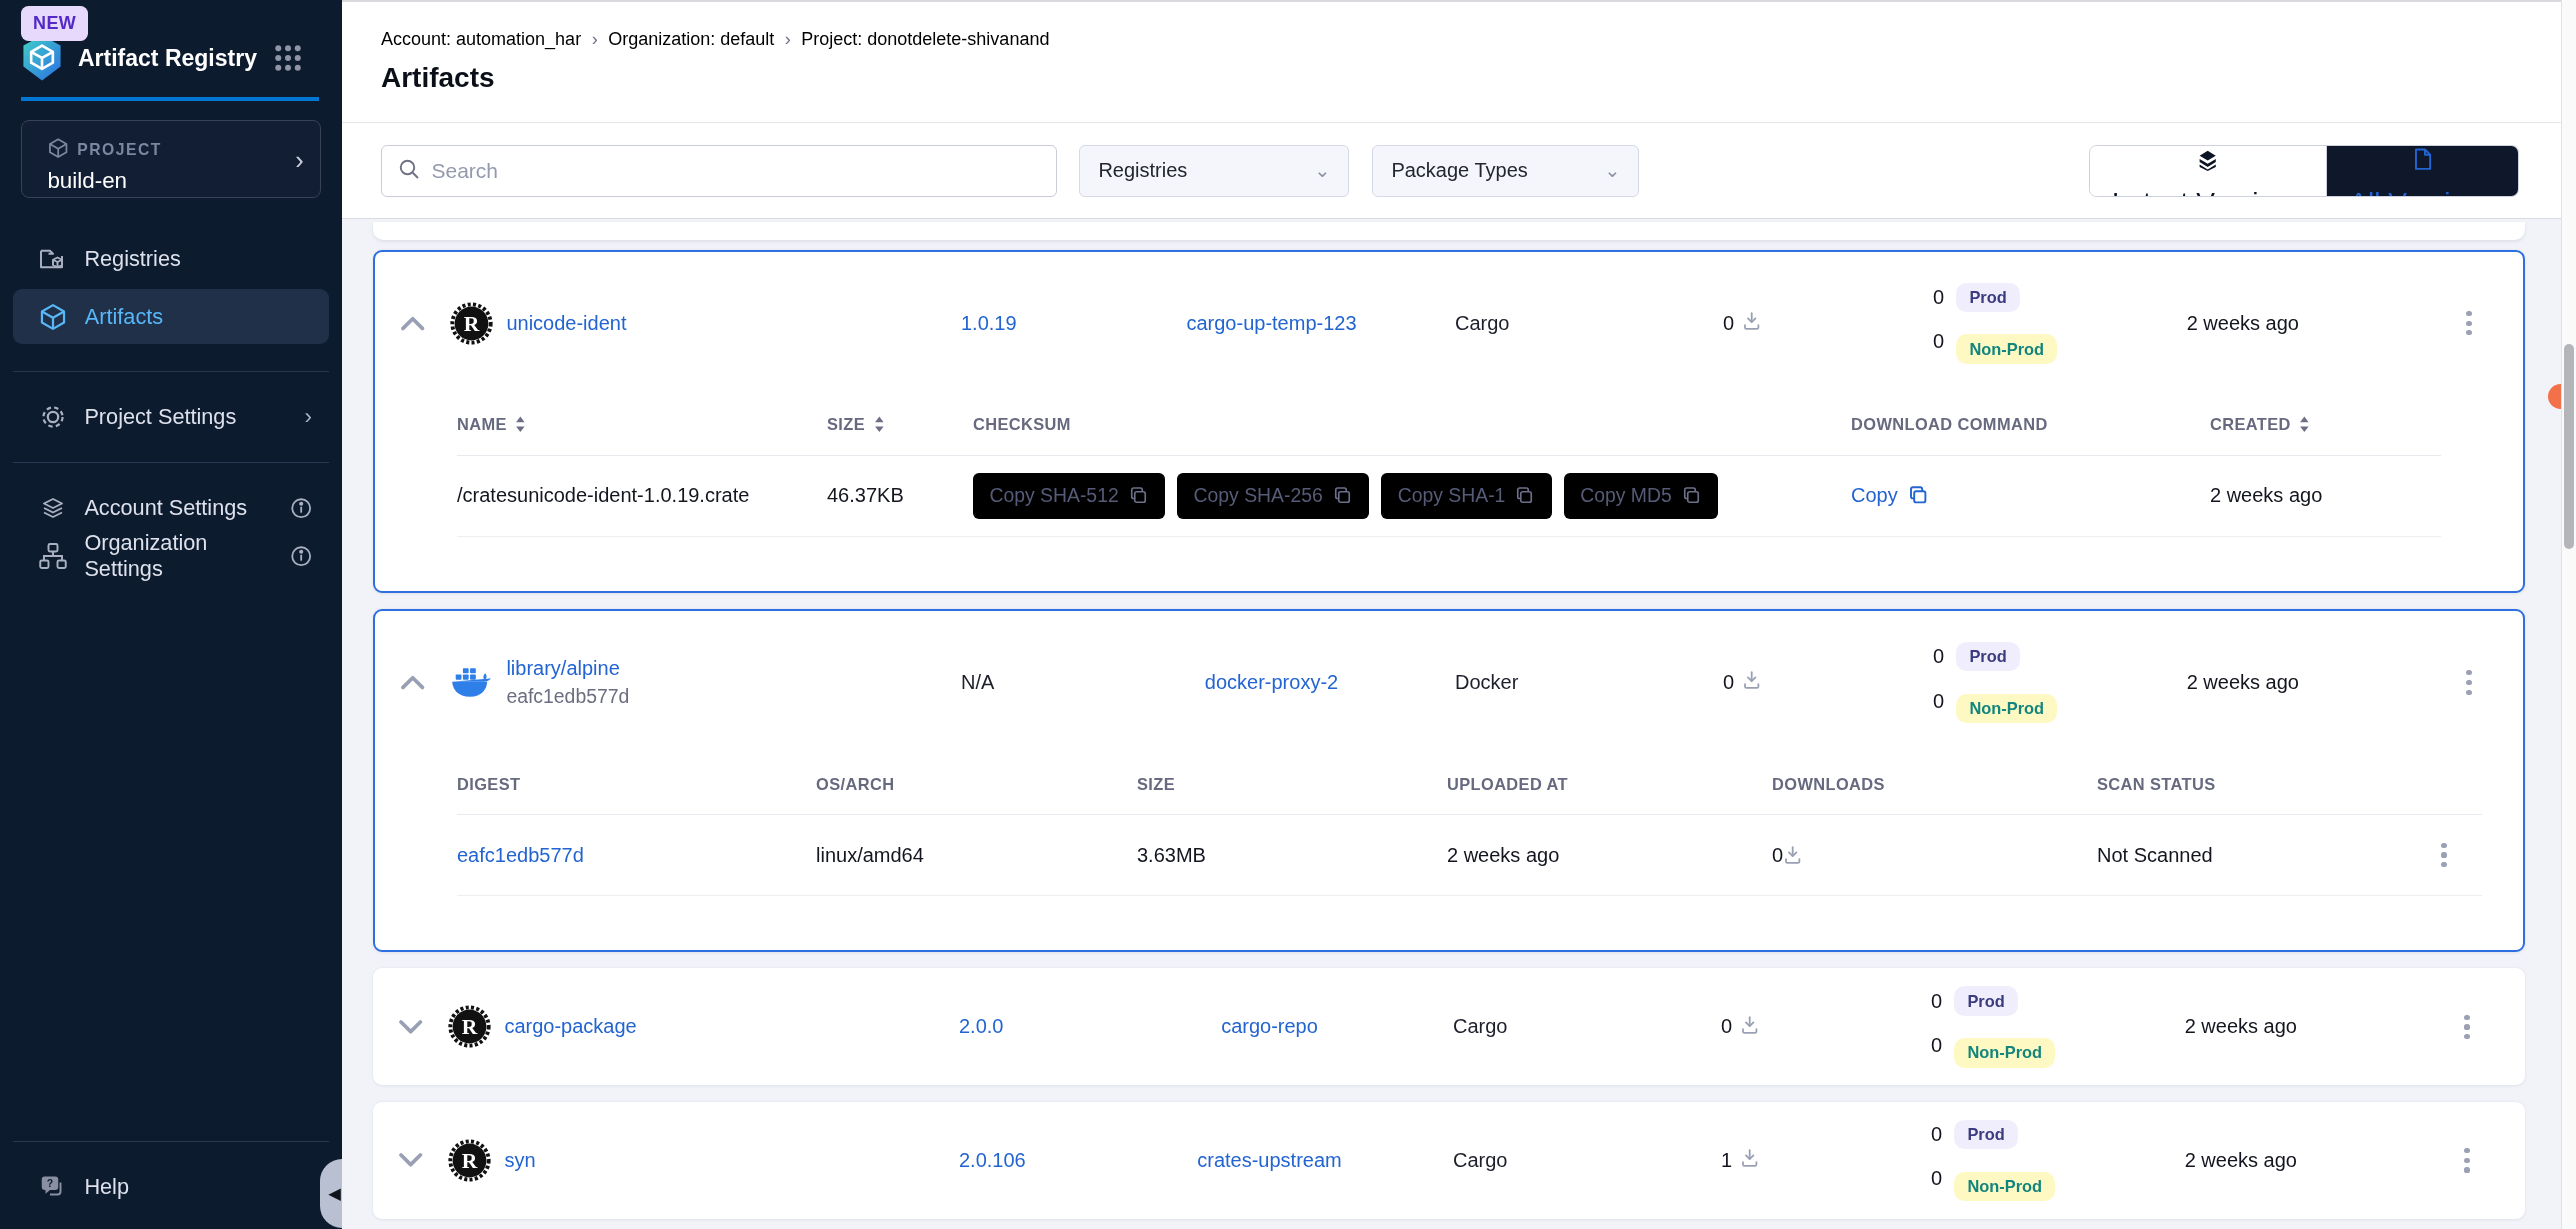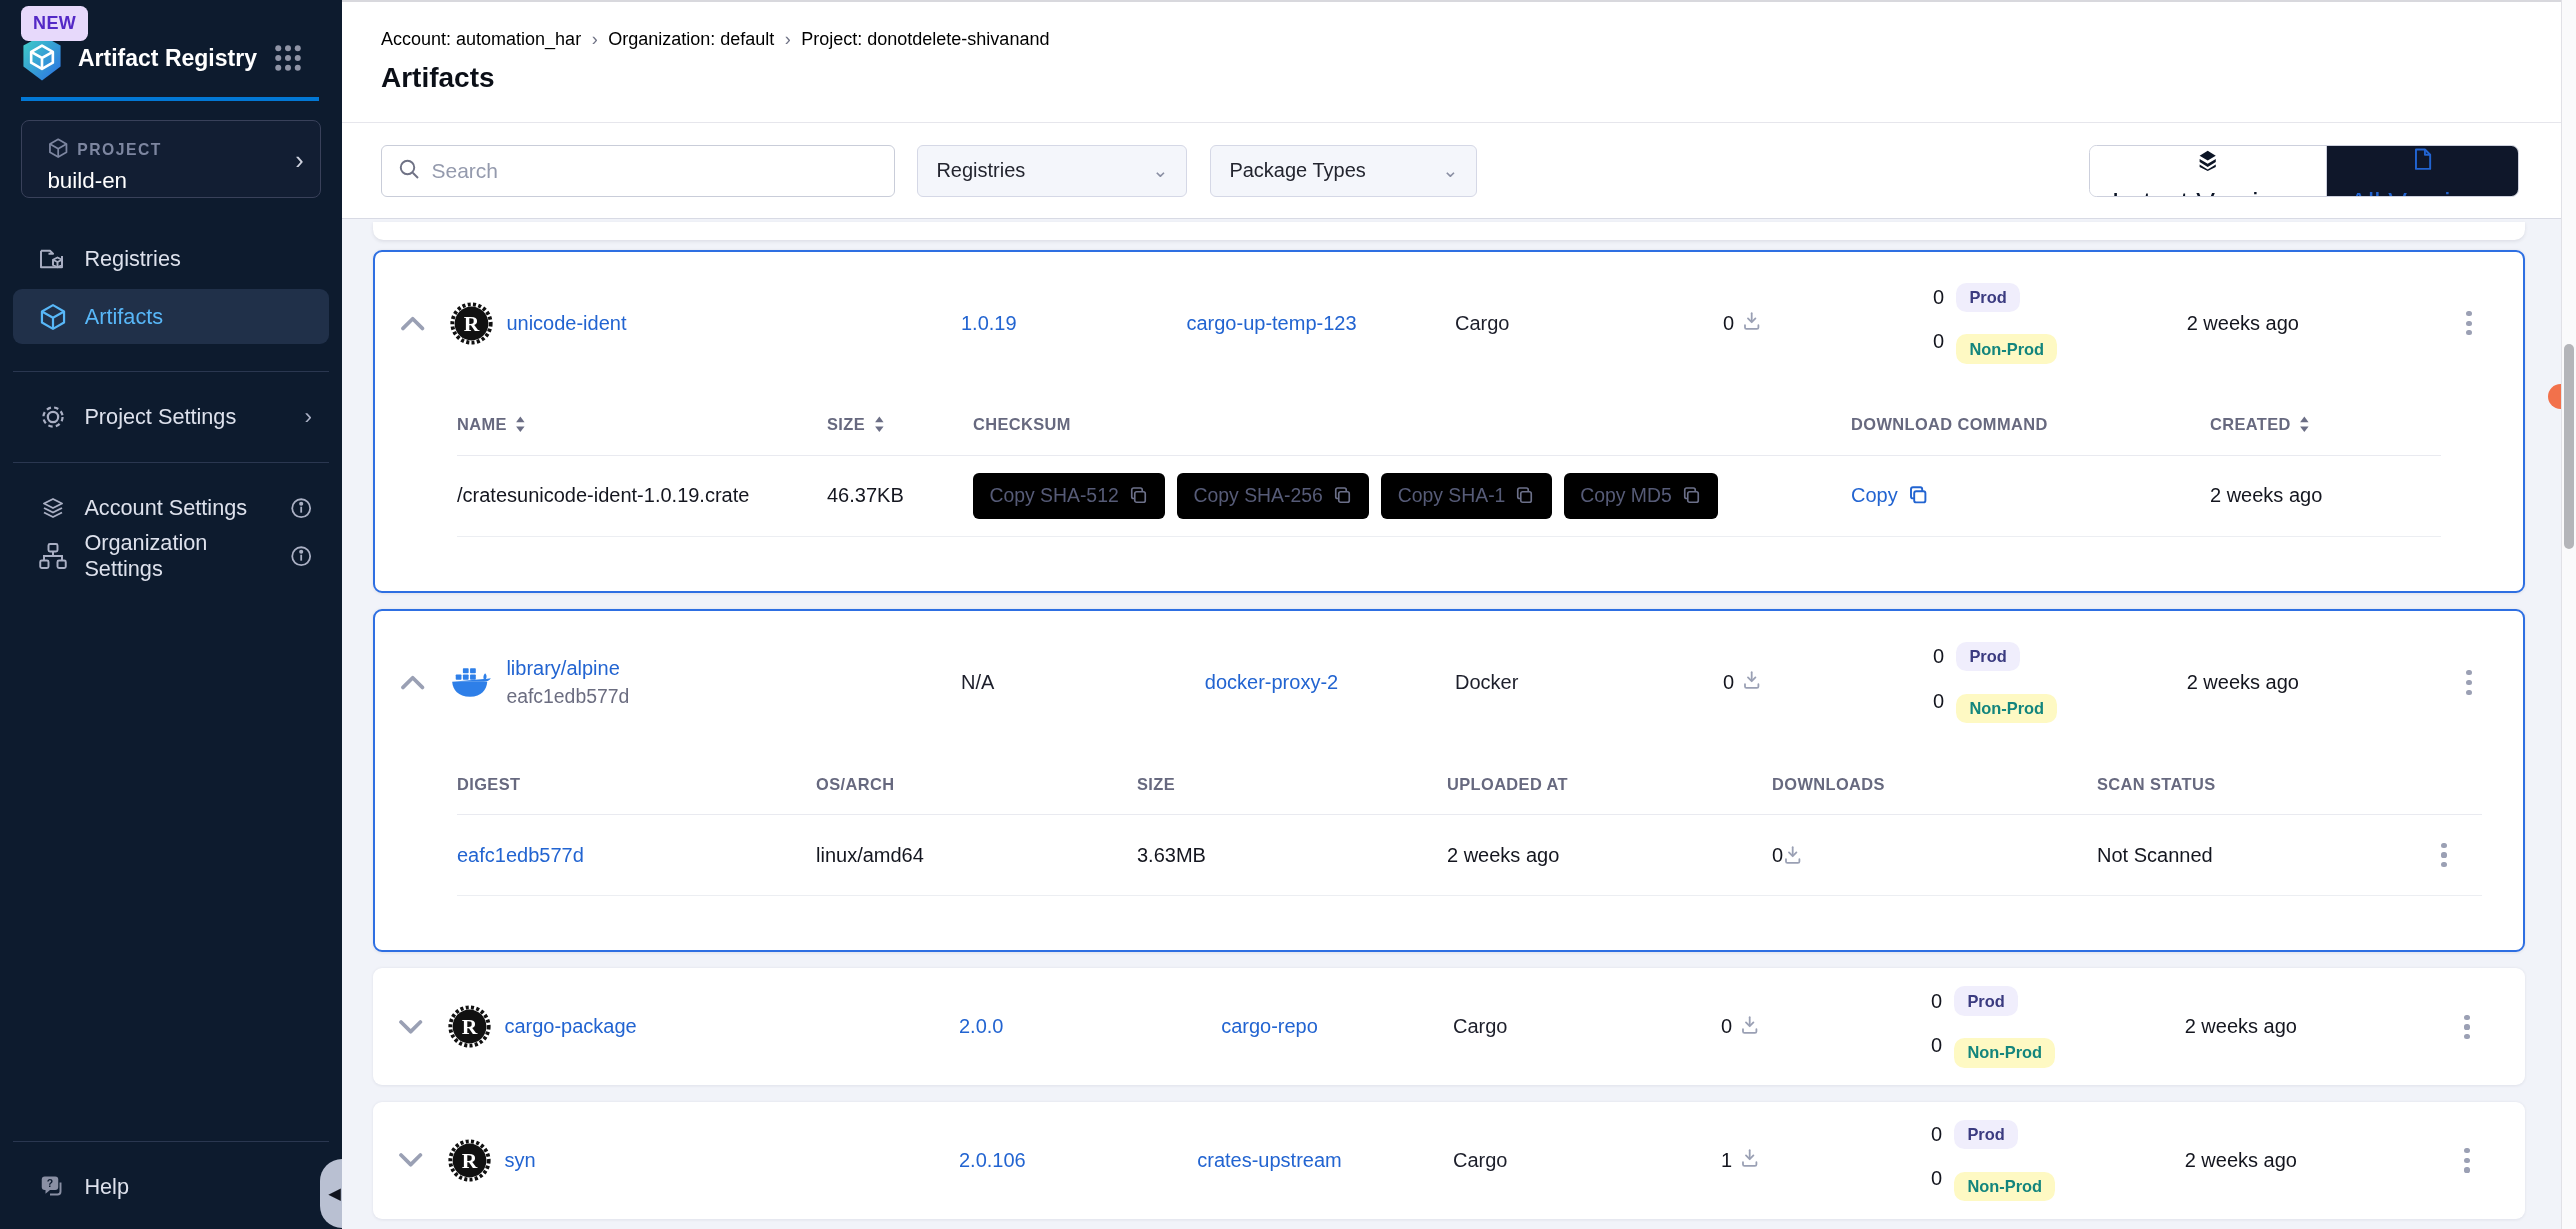--- a/index.html
+++ b/index.html
@@ -44,21 +44,21 @@
   .main { flex:1; display:flex; flex-direction:column; position:relative; }
   .page-header { background:#fff; height:123px; border-top:2.2px solid #d8d8dd;
     border-bottom:1.5px solid #e6e6ec; padding:27px 0 0 39px; }
   .breadcrumb { display:flex; align-items:center; gap:10.5px; font-size:18px; }
   .crumb { color:#000000; cursor:pointer; }
   .crumb-sep { color:#6f7285; font-size:18px; }
   .page-title { margin-top:12px; font-size:28px; font-weight:bold; color:#0b0f17; }
 
   .filterbar { background:#fff; height:96px; border-bottom:1.5px solid #d8dae4;
     display:flex; align-items:center; padding:0 57px 0 39px; }
-  .search-box { width:514px; height:52px; border:1.5px solid #c9cdd9; border-radius:6px;
+  .search-box { width:676px; height:52px; border:1.5px solid #c9cdd9; border-radius:6px;
     background:#fff; display:flex; align-items:center; padding:0 15px; gap:10.5px; }
   .search-box input { border:none; outline:none; flex:1; font-size:21px; color:#22242e;
     font-family:inherit; }
   .search-box input::placeholder { color:#949aad; }
   .dropdown { height:52px; border:1.5px solid #d5d8e6; border-radius:6px; background:#f4f6fb;
     display:flex; align-items:center; justify-content:space-between; padding:0 18px;
     font-size:20px; color:#23252f; cursor:pointer; }
   .dd-registries { width:270px; margin-left:22.4px; }
   .dd-package { width:267px; margin-left:23px; }
   .dd-chev { color:#8a8fa3; font-size:19.4px; }

